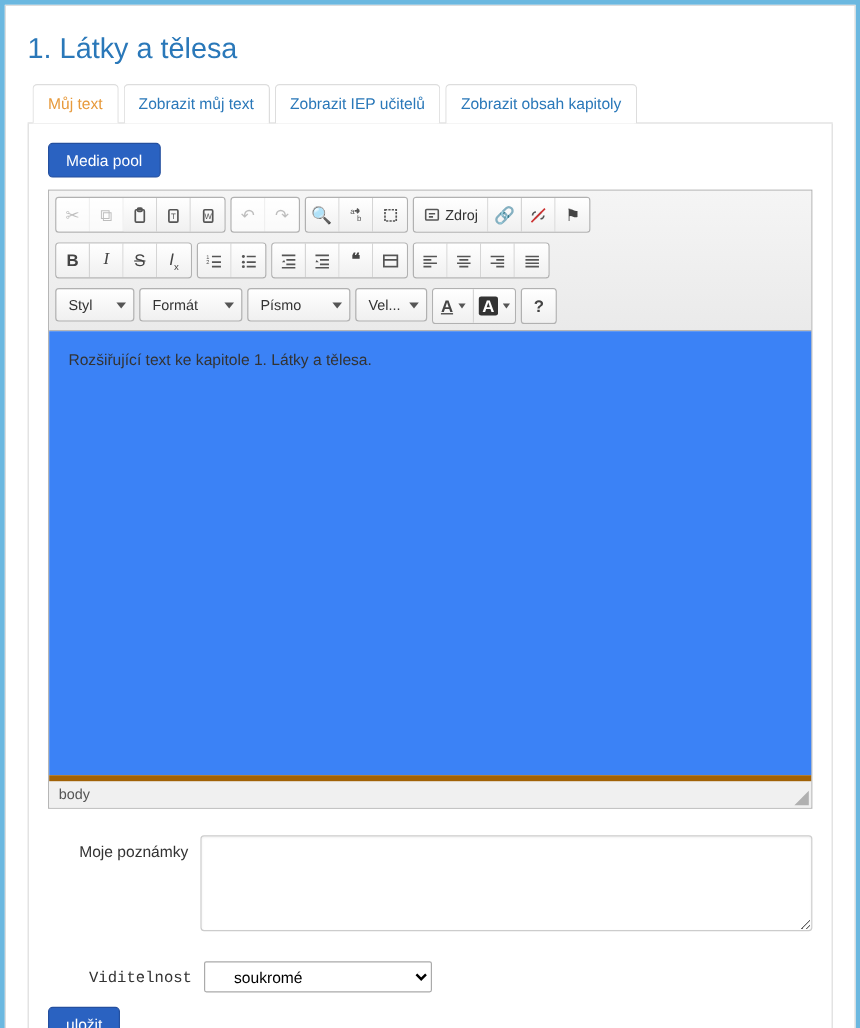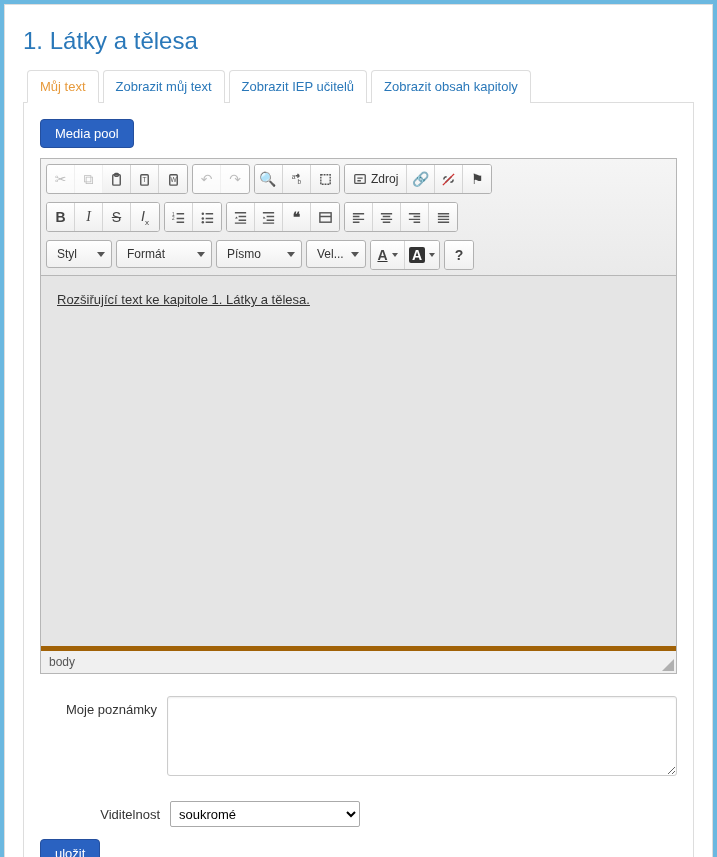--- a/index.html
+++ b/index.html
@@ -129,26 +129,25 @@
     color: #333;
     gap: 6px;
   }
   .combo-arrow {
     width: 0; height: 0;
     border-left: 4px solid transparent;
     border-right: 4px solid transparent;
     border-top: 5px solid #555;
   }
   .editor-canvas {
-    background: #e5e5e5;
+    background: #3b82f6;
     min-height: 370px;
     padding: 16px;
     font-size: 13px;
     color: #333;
-    text-decoration: underline;
   }
   .editor-status {
     background: #f0f0f0;
     border-top: 5px solid #a16207;
     padding: 4px 8px;
     font-size: 12px;
     color: #555;
     position: relative;
   }
   .resize-handle {
@@ -185,21 +184,21 @@
     background: #fff;
     box-shadow: inset 0 1px 2px rgba(0,0,0,.07);
   }
   .form-field select {
     width: 190px;
     height: 26px;
     border: 1px solid #aaa;
     border-radius: 2px;
     font-size: 13px;
     background: #fff;
-    padding: 2px 4px;
+    padding: 2px 20px;
   }
   .save-row {
     margin-top: 12px;
   }
   .caret-down {
     width:0;height:0;border-left:3px solid transparent;border-right:3px solid transparent;border-top:4px solid #555;display:inline-block;margin-left:4px;
   }
   
   .ico { stroke:#555; stroke-width:1.5; fill:none; }
 </style>
@@ -390,21 +389,21 @@
               </svg>
             </div>
         </div>
 
         <div style="flex-basis:100%;height:0"></div>
 
         <div class="tb-combo" style="width:66px">
           <span>Styl</span>
           <span class="combo-arrow"></span>
         </div>
-        <div class="tb-combo" style="width:96px">
+        <div class="tb-combo" style="width:86px">
           <span>Formát</span>
           <span class="combo-arrow"></span>
         </div>
         <div class="tb-combo" style="width:86px">
           <span>Písmo</span>
           <span class="combo-arrow"></span>
         </div>
         <div class="tb-combo" style="width:60px">
           <span>Vel...</span>
           <span class="combo-arrow"></span>
@@ -439,21 +438,21 @@
     </div>
 
     <div class="form-row">
       <div class="form-label">Moje poznámky</div>
       <div class="form-field">
         <textarea style=""></textarea>
       </div>
     </div>
 
     <div class="form-row" style="align-items:center;">
-      <div class="form-label" style="padding-top:0;">Viditelnost</div>
+      <div class="form-label" style="padding-top:0;font-family:Liberation Mono, monospace;">Viditelnost</div>
       <div class="form-field">
         <select>
           <option>soukromé</option>
         </select>
       </div>
     </div>
 
     <div class="save-row">
       <button class="btn btn-primary">uložit</button>
     </div>

